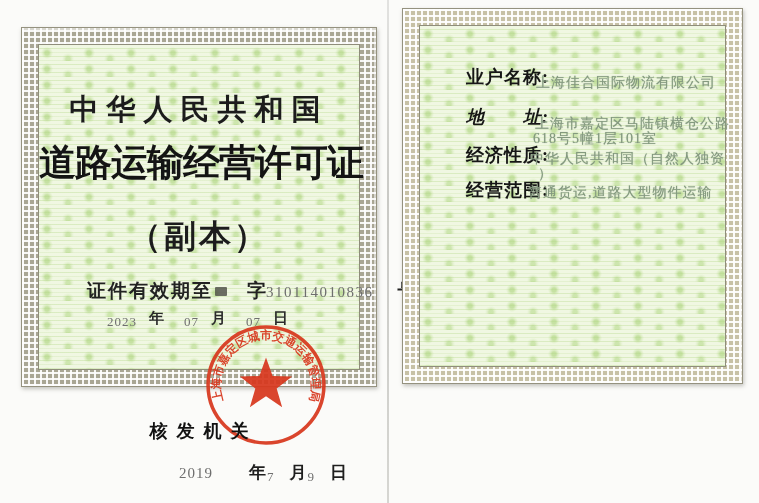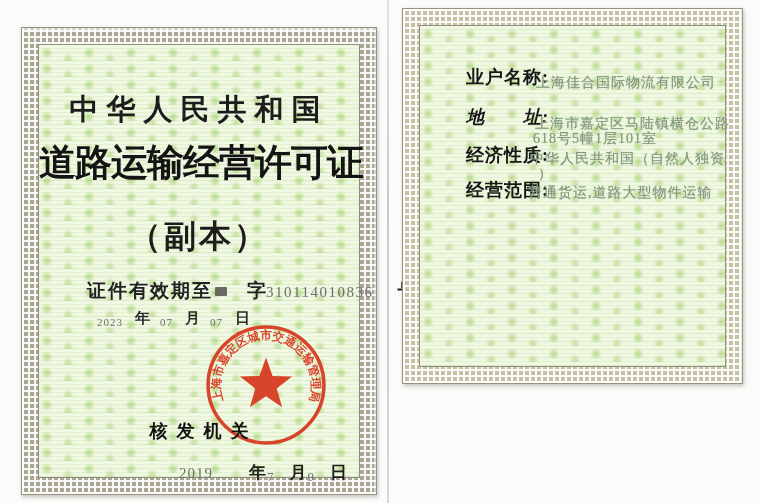--- a/index.html
+++ b/index.html
@@ -17,21 +17,21 @@
     background:linear-gradient(180deg,#e2e2e0,#c9c9c5 40%,#d6d6d2);
   }
 
   
   .page{
     position:absolute;box-sizing:border-box;
     border:1px solid #95927f;
     box-shadow:1px 2px 4px rgba(90,90,80,.35), inset 0 0 0 2px rgba(255,255,255,.55);
   }
   .page-left-frame{
-    left:21px;top:27px;width:356px;height:468px;
+    left:21px;top:27px;width:356px;height:360px;
     background-color:#a9a694;
     background-image:
       repeating-linear-gradient(0deg, rgba(255,255,255,.9) 0 2px, rgba(255,255,255,0) 2px 6px),
       repeating-linear-gradient(90deg, rgba(255,255,255,.9) 0 2px, rgba(255,255,255,0) 2px 6px);
   }
   .page-right-frame{
     left:402px;top:8px;width:341px;height:376px;
     background-color:#c7c1a6;
     background-image:
       repeating-linear-gradient(0deg, rgba(255,255,255,.92) 0 2px, rgba(255,255,255,0) 2px 6px),
@@ -67,21 +67,21 @@
   }
   .license-prefix{font-size:19px;font-weight:700;color:#222;letter-spacing:2px;}
   .redaction{display:inline-block;width:12px;height:9px;background:#4a4a44;opacity:.8;margin-left:2px;align-self:center;border-radius:1px;}
   .license-zi{font-size:19px;font-weight:700;color:#222;margin-left:20px;}
   .license-number{font-size:15px;color:#6e6e6e;letter-spacing:1.5px;font-family:"Liberation Serif",serif;}
   .license-hao{font-size:19px;font-weight:700;color:#222;margin-left:24px;}
   .validity-line{
     position:absolute;left:48px;top:264px;display:flex;align-items:baseline;white-space:nowrap;
   }
   .validity-label{font-size:15px;font-weight:700;color:#2a2a2a;letter-spacing:1px;}
-  .v-num{font-size:11px;color:#6e6e6e;position:relative;top:3px;margin-left:10px;letter-spacing:1px;}
+  .v-num{font-size:13px;color:#6e6e6e;position:relative;top:3px;margin-left:20px;letter-spacing:1px;}
   .v-unit{font-size:15px;font-weight:700;color:#2a2a2a;margin-left:12px;}
   .stamp{position:absolute;left:164px;top:277px;width:126px;height:126px;opacity:.93;}
   .issuer-label{
     position:absolute;left:0;right:0;top:374px;text-align:center;
     font-size:18px;color:#111;font-weight:600;letter-spacing:9px;text-indent:9px;
   }
   .issue-date-line{
     position:absolute;left:140px;top:416px;display:flex;align-items:baseline;white-space:nowrap;
   }
   .d-year{font-size:15px;color:#6e6e6e;letter-spacing:1px;}

